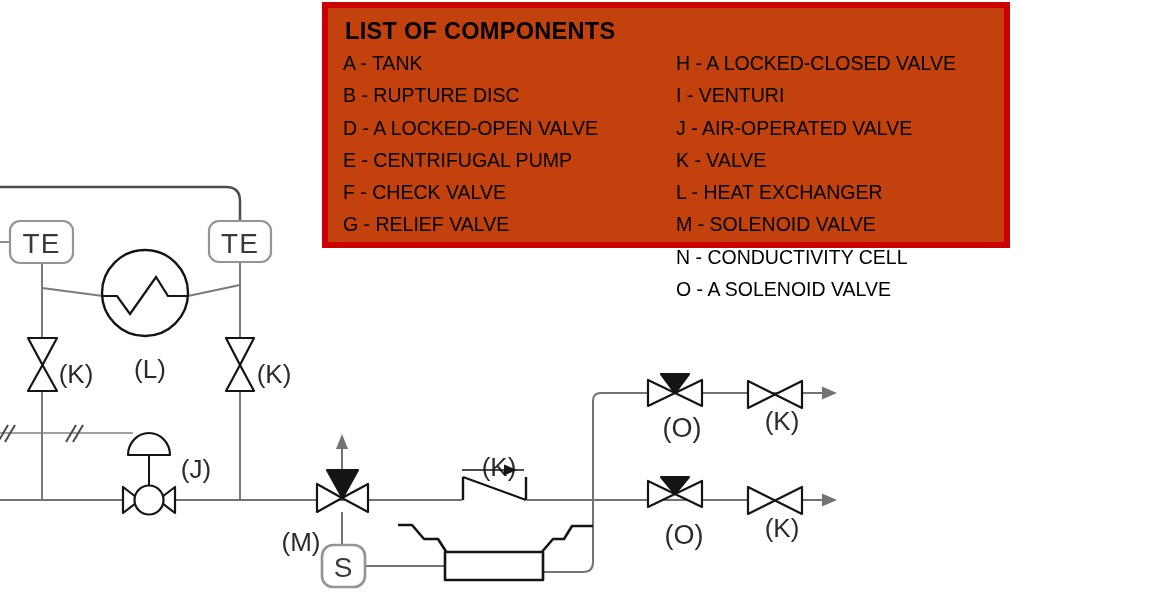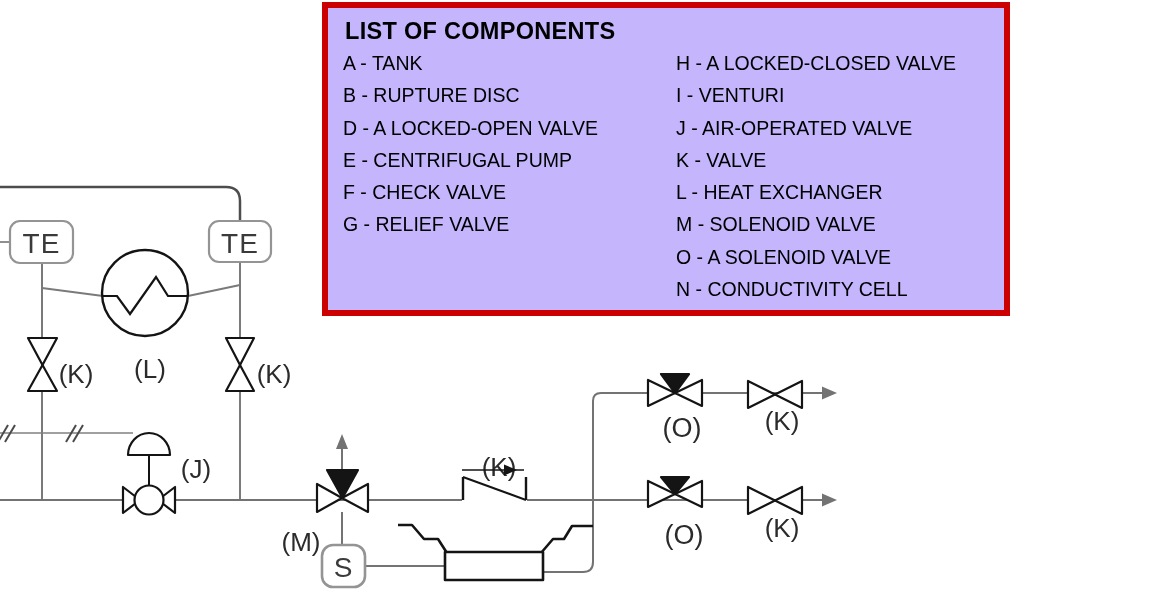--- a/index.html
+++ b/index.html
@@ -1,22 +1,22 @@
 <!DOCTYPE html>
 <html><head>
 <meta charset="utf-8">
 <style>
   html,body{margin:0;padding:0;background:#ffffff;}
   .canvas{position:relative;width:1164px;height:592px;background:#ffffff;overflow:hidden;
           font-family:"Liberation Sans",sans-serif;}
   .diagram-svg{position:absolute;left:0;top:0;}
 
   
-  .legend{position:absolute;left:322px;top:2px;width:688px;height:314px;
-          border:6px solid #cc0000;background:#c4b5fd;box-sizing:border-box;}
+  .legend{position:absolute;left:322px;top:2px;width:688px;height:246px;
+          border:6px solid #cc0000;background:#c2410c;box-sizing:border-box;}
   .legend-title{font-size:23.5px;font-weight:700;color:#000;margin:10px 0 2px 17px;
                 letter-spacing:.3px;white-space:nowrap;}
   .legend-cols{display:flex;margin-top:2px;}
   .col-left{margin-left:15px;width:333px;display:flex;flex-direction:column;}
   .col-right{display:flex;flex-direction:column;}
   .legend-item{font-size:19.5px;line-height:32.3px;color:#000;white-space:nowrap;}
 
   
   .lbl{font-family:"Liberation Sans",sans-serif;fill:#2b2b2b;}
   .box-lbl{font-family:"Liberation Sans",sans-serif;fill:#3a3a3a;letter-spacing:1px;}
@@ -163,19 +163,19 @@
         <div class="legend-item">F - CHECK VALVE</div>
         <div class="legend-item">G - RELIEF VALVE</div>
       </div>
       <div class="col-right">
         <div class="legend-item">H - A LOCKED-CLOSED VALVE</div>
         <div class="legend-item">I - VENTURI</div>
         <div class="legend-item">J - AIR-OPERATED VALVE</div>
         <div class="legend-item">K - VALVE</div>
         <div class="legend-item">L - HEAT EXCHANGER</div>
         <div class="legend-item">M - SOLENOID VALVE</div>
+        <div class="legend-item">N - CONDUCTIVITY CELL</div>
         <div class="legend-item">O - A SOLENOID VALVE</div>
-        <div class="legend-item">N - CONDUCTIVITY CELL</div>
       </div>
     </div>
   </div>
 
 </div>
 
 </body></html>

